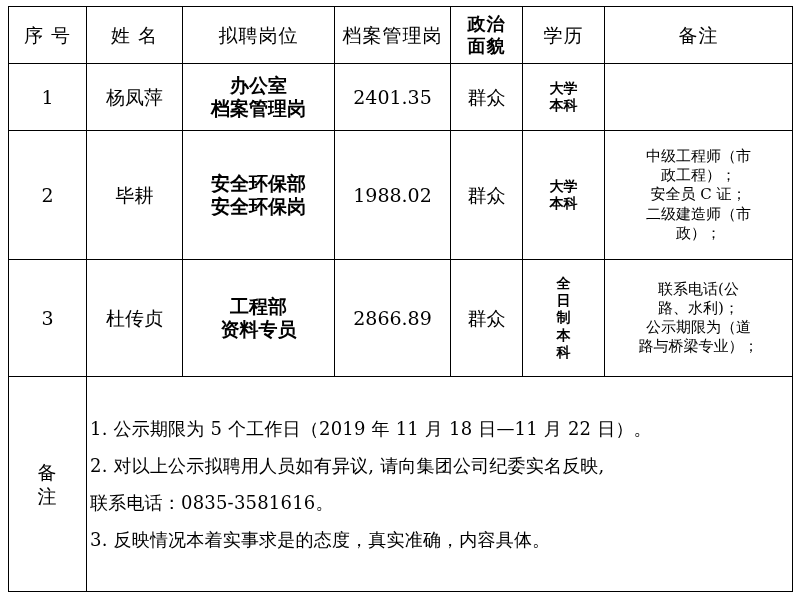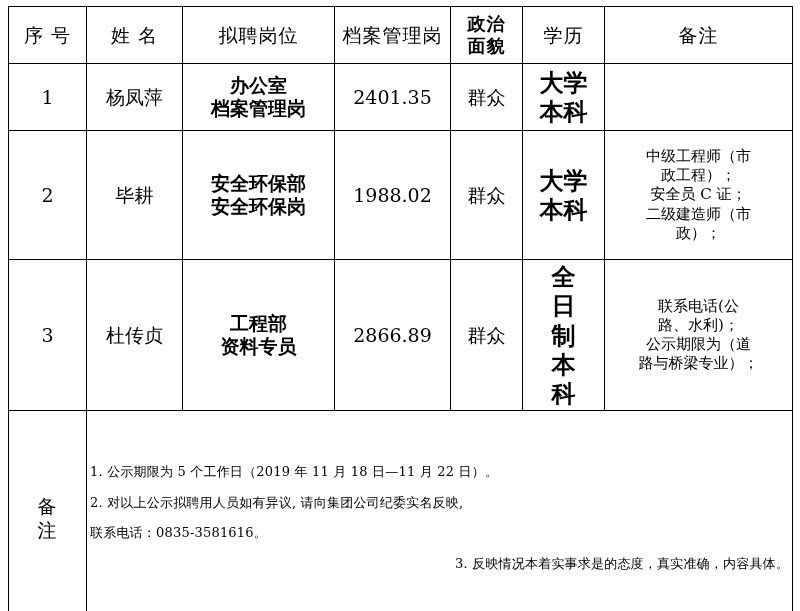--- a/index.html
+++ b/index.html
@@ -68,45 +68,45 @@
 
   td.remark-cell {
     font-size: 15px;
     line-height: 1.38;
     text-align: center;
     padding: 3px 4px;
   }
   td.remark-cell span { display: block; }
 
   td.edu-vert {
-    font-size: 24px;
+    font-size: 14px;
     line-height: 1.16;
   }
 
   
   .note-label {
     width: 78px;
     font-size: 19px;
     line-height: 1.25;
     letter-spacing: 1px;
   }
   .note-label span { display: block; }
   .note-body {
     text-align: left;
     vertical-align: middle;
     padding: 8px 10px 8px 14px;
-    font-size: 13px;
+    font-size: 18px;
     line-height: 1.1;
   }
   .note-body p {
     margin: 0 0 14px 0;
     text-align: left;
     letter-spacing: 0.2px;
   }
-  .note-body p:last-child { margin-bottom: 0; text-align: right; }
+  .note-body p:last-child { margin-bottom: 0; }
   .note-row td { height: 210px; }
 </style>
 </head>
 <body>
 
 <div class="sheet">
   <table class="notice">
     <colgroup>
       <col class="c-seq">
       <col class="c-name">

